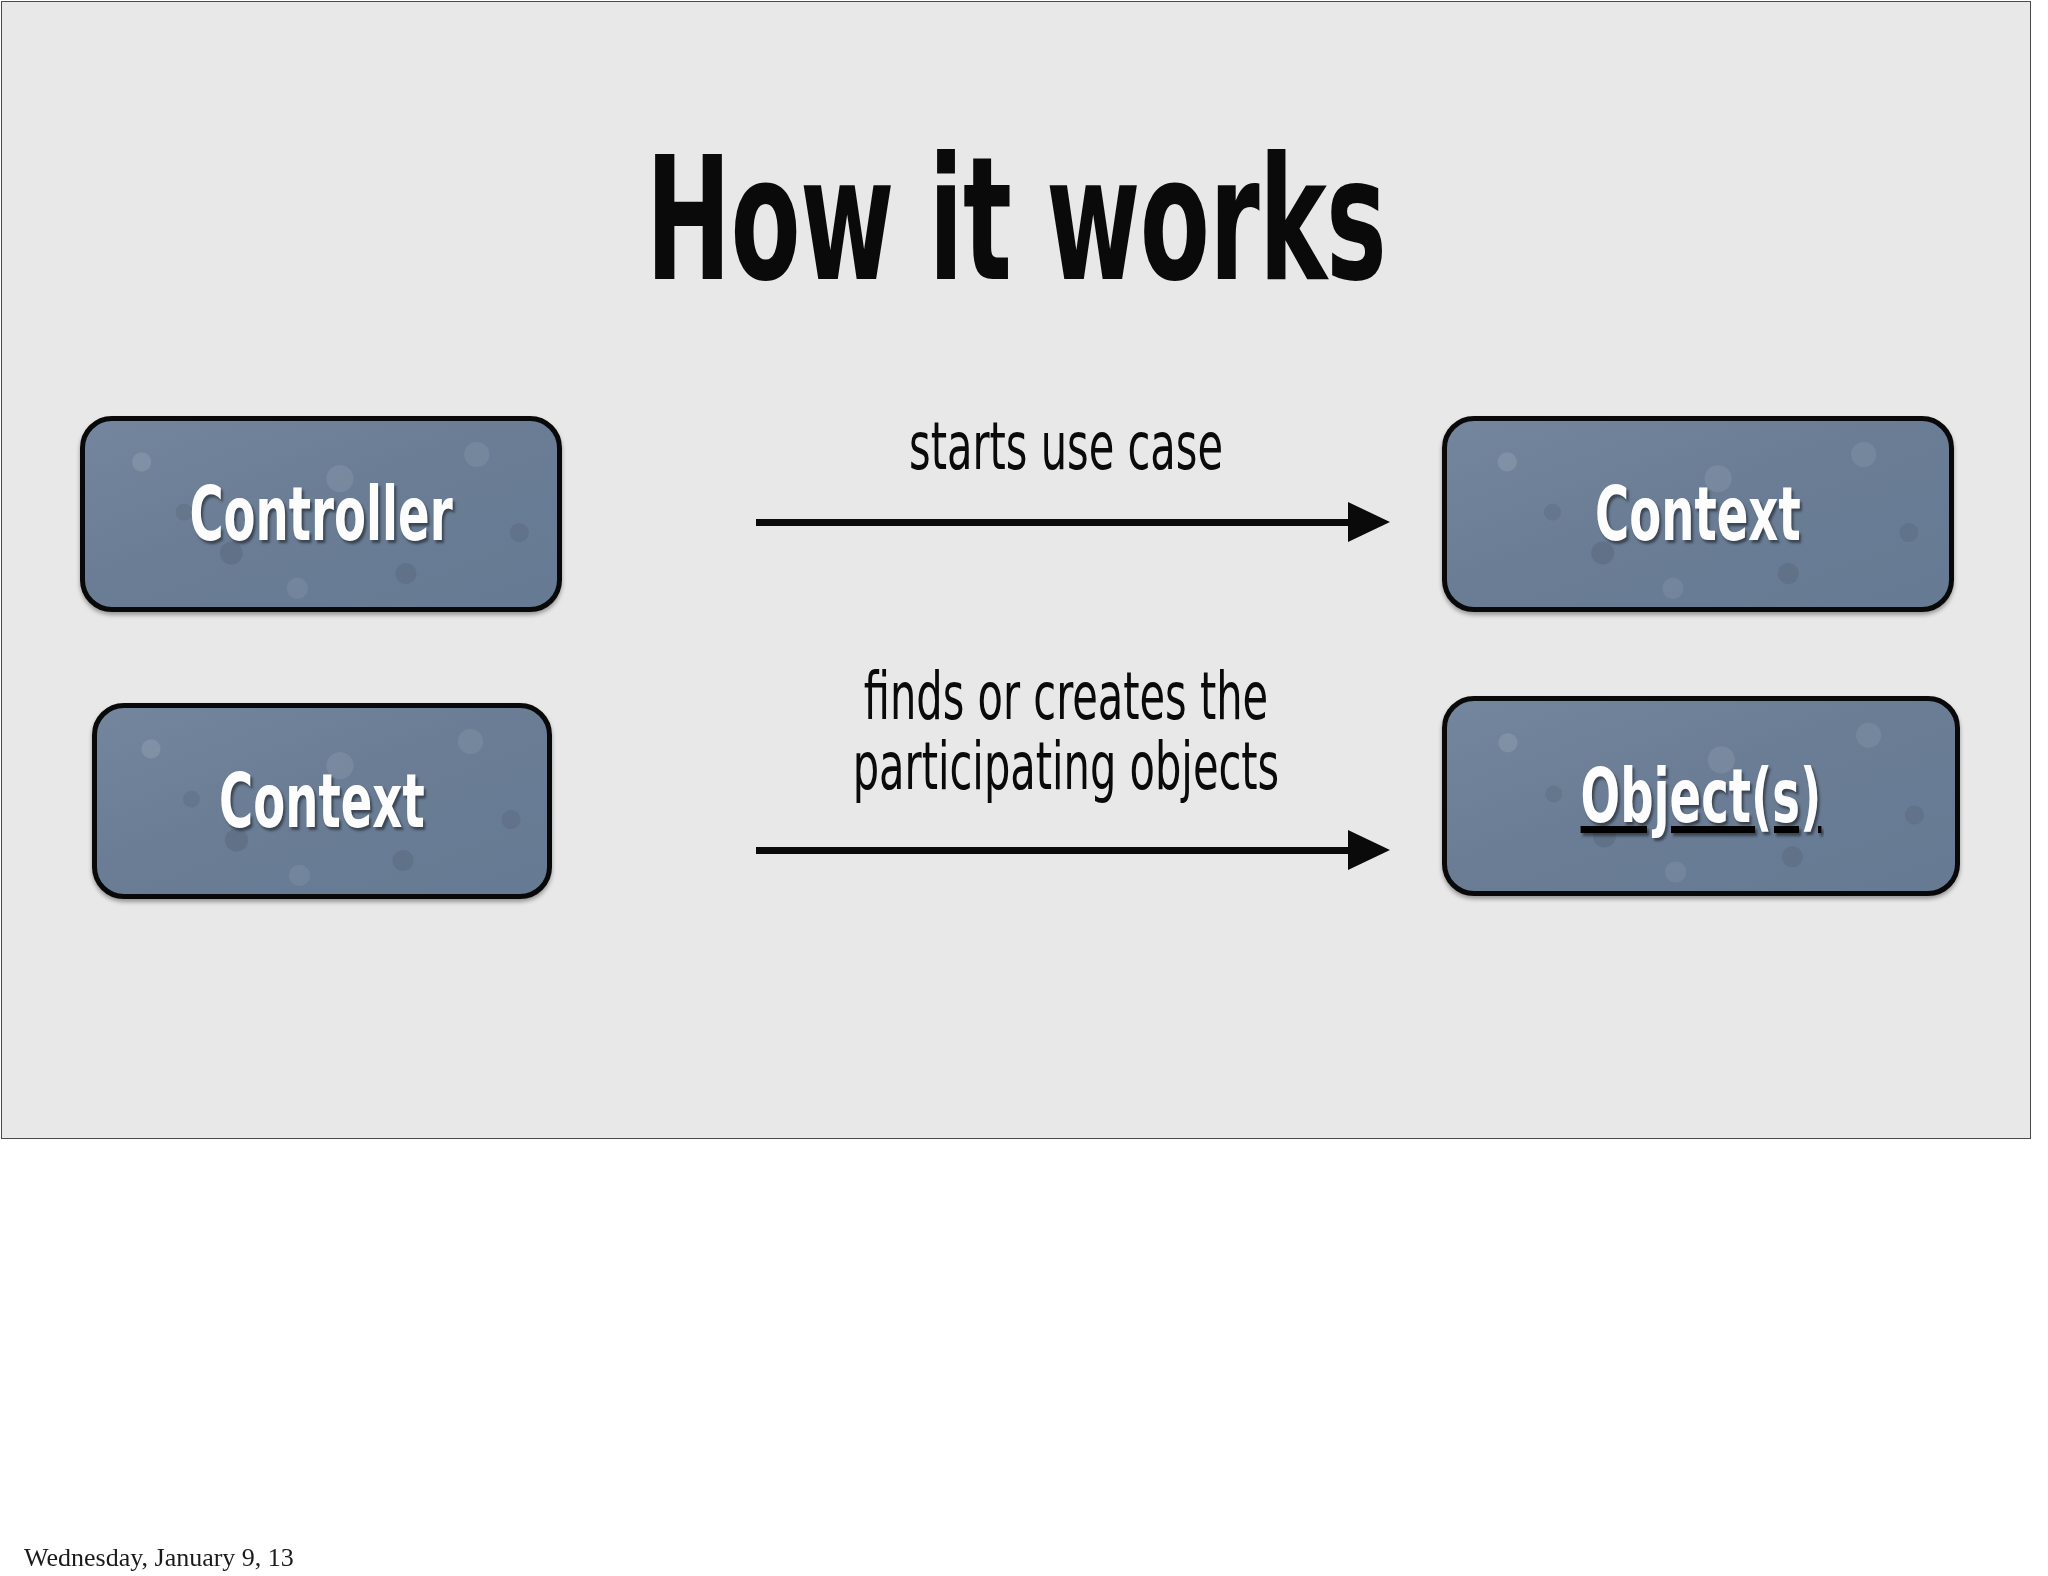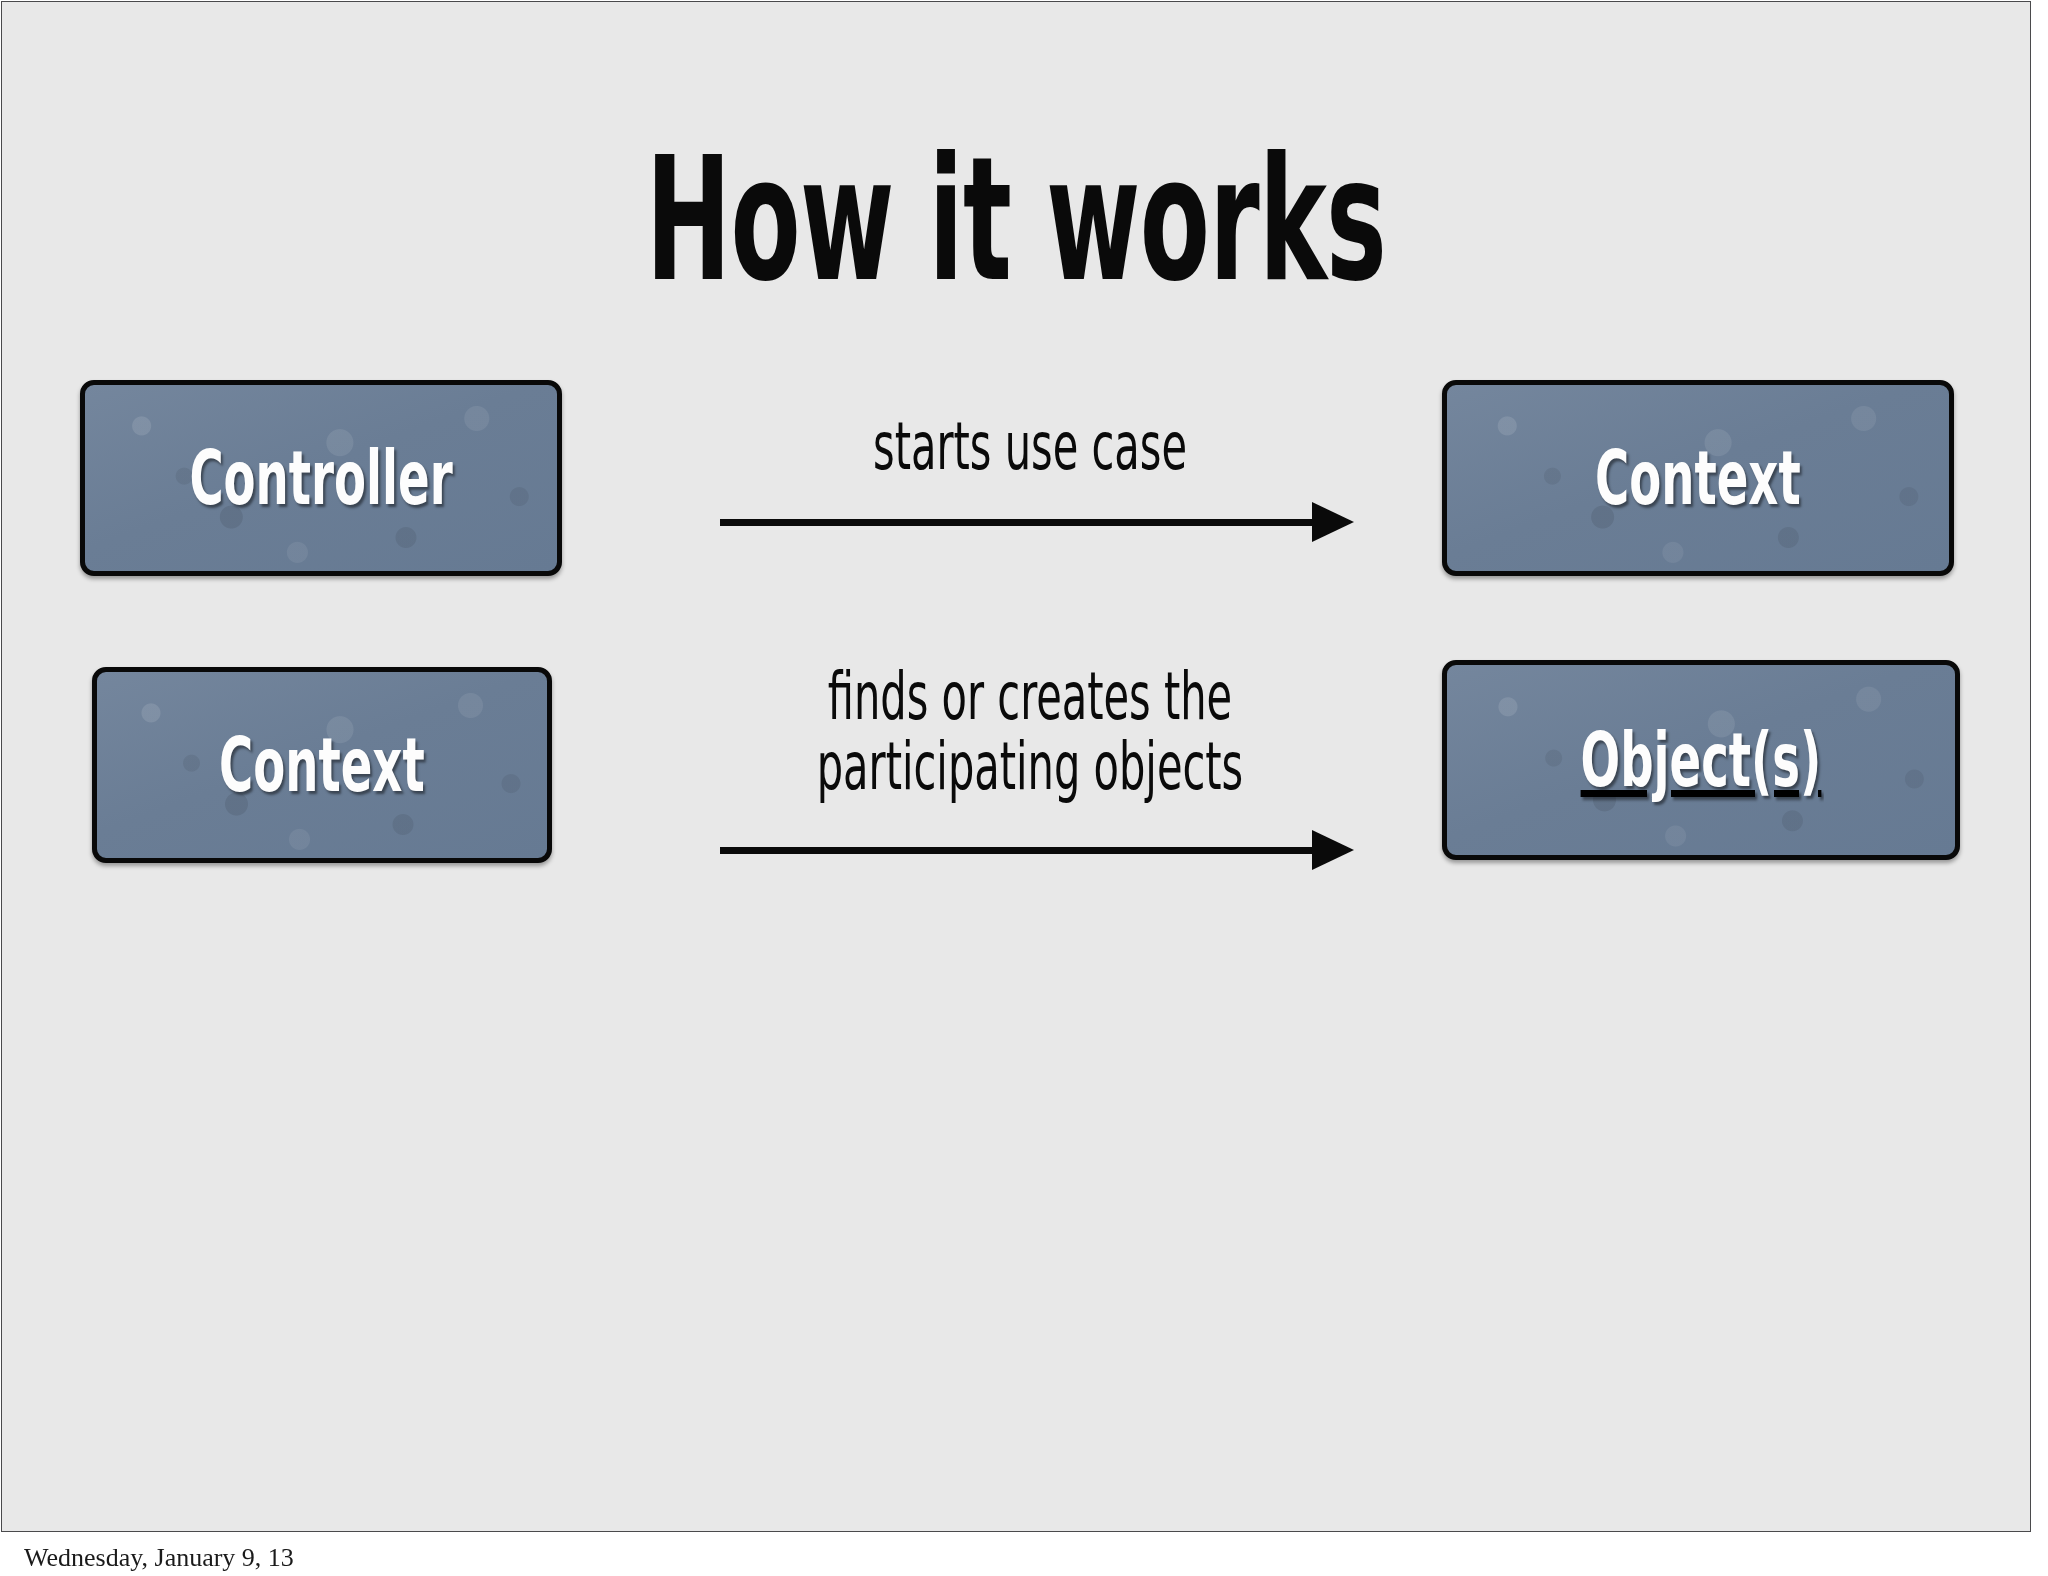--- a/index.html
+++ b/index.html
@@ -13,25 +13,26 @@
     overflow: hidden;
     font-family: "Liberation Sans", sans-serif;
   }
 
   
   #slide-frame {
     position: absolute;
     left: 1px;
     top: 1px;
     width: 2030px;
-    height: 1531px;
+    height: 1138px;
     background: #e8e8e8;
     border: 1px solid #4a4a4c;
     box-sizing: border-box;
     overflow: hidden;
+    padding-left: 36px;
   }
 
   
   #slide-title {
     position: absolute;
     left: 0;
     top: 128px;
     width: 2028px;
     text-align: center;
     font-family: "Liberation Sans Narrow", "DejaVu Sans Condensed", "Liberation Sans", sans-serif;
@@ -42,38 +43,39 @@
     color: #0a0a0a;
     transform: scaleX(0.66);
     transform-origin: 50% 50%;
     white-space: nowrap;
   }
 
   
   .node-box {
     position: absolute;
     border: 5px solid #090909;
-    border-radius: 14px;
+    border-radius: 32px;
     box-sizing: border-box;
     background-color: #6b7e96;
     background-image:
       radial-gradient(circle at 12% 22%, rgba(255,255,255,0.11) 0 9px, transparent 10px),
       radial-gradient(circle at 31% 71%, rgba(0,0,0,0.09) 0 11px, transparent 12px),
       radial-gradient(circle at 54% 31%, rgba(255,255,255,0.09) 0 13px, transparent 14px),
       radial-gradient(circle at 68% 82%, rgba(0,0,0,0.08) 0 10px, transparent 11px),
       radial-gradient(circle at 83% 18%, rgba(255,255,255,0.08) 0 12px, transparent 13px),
       radial-gradient(circle at 21% 49%, rgba(0,0,0,0.07) 0 8px, transparent 9px),
       radial-gradient(circle at 45% 90%, rgba(255,255,255,0.07) 0 10px, transparent 11px),
       radial-gradient(circle at 92% 60%, rgba(0,0,0,0.07) 0 9px, transparent 10px),
       linear-gradient(160deg, #74869d 0%, #6a7d95 46%, #667a93 100%);
     box-shadow: 0 3px 4px rgba(0,0,0,0.35);
     display: flex;
     align-items: center;
     justify-content: center;
     overflow: hidden;
+    margin-top: 36px;
   }
   .node-label {
     font-family: "Liberation Sans Narrow", "DejaVu Sans Condensed", "Liberation Sans", sans-serif;
     font-weight: bold;
     font-size: 74px;
     line-height: 78px;
     color: #fdfdfd;
     text-shadow: 3px 3px 3px rgba(0,0,0,0.45);
     transform: scaleX(0.70);
     transform-origin: 50% 50%;

